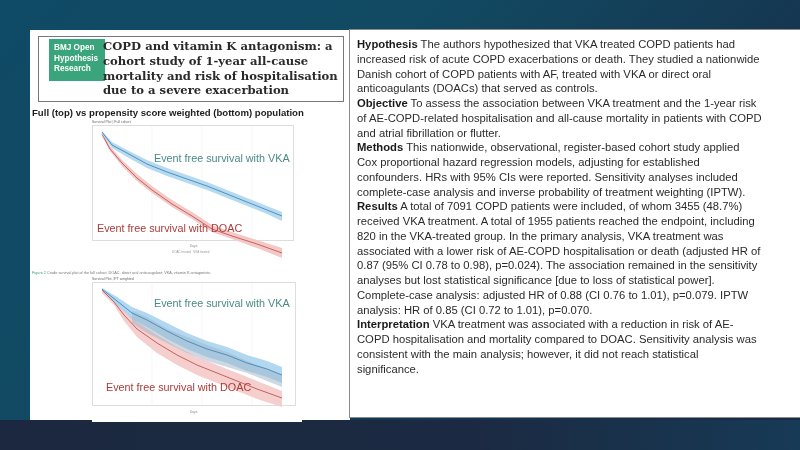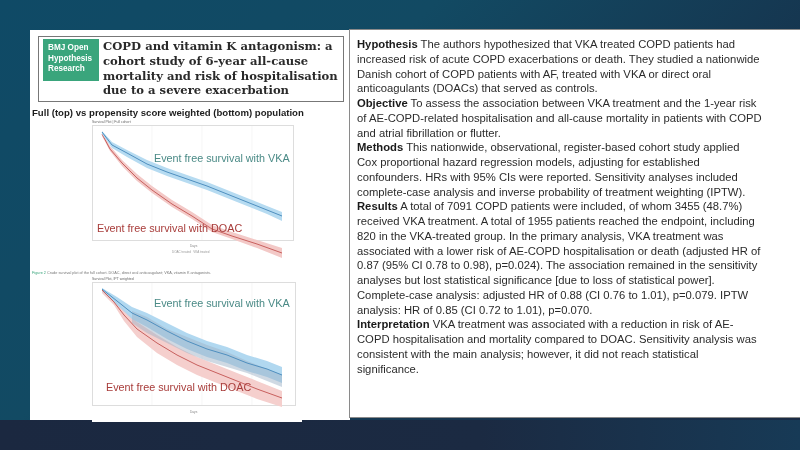--- a/index.html
+++ b/index.html
@@ -18,21 +18,21 @@
   }
   .right-card {
     position: absolute; left: 349px; top: 29px; width: 492px; height: 389px;
     background: #ffffff; border: 1px solid #8a8a8a; box-sizing: border-box;
   }
   .title-box {
     position: absolute; left: 8px; top: 6px; width: 306px; height: 66px;
     border: 1px solid #777; box-sizing: border-box; background: #fff;
   }
   .bmj-badge {
-    position: absolute; left: 4px; top: 2px; width: 56px; height: 42px;
+    position: absolute; left: 10px; top: 2px; width: 56px; height: 42px;
     background: #3aa57c; color: #fff; font-size: 8.2px; line-height: 10.5px;
     padding: 4px 0 0 5px; box-sizing: border-box; font-weight: bold;
   }
   .paper-title {
     position: absolute; left: 64px; top: 2px; width: 244px;
     font-family: "DejaVu Serif", serif; font-weight: bold; font-size: 11.6px;
     line-height: 14.8px; color: #2a2a2a;
   }
   .fig-subtitle {
     position: absolute; left: 2px; top: 77px; width: 280px;
@@ -71,21 +71,21 @@
 
 <div class="slide-bg-bottom"></div>
 
 <div class="left-card">
   <div class="title-box">
     <div class="bmj-badge">
       <div>BMJ Open</div>
       <div>Hypothesis</div>
       <div>Research</div>
     </div>
-    <div class="paper-title">COPD and vitamin K antagonism: a cohort study of 6-year all-cause mortality and risk of hospitalisation due to a severe exacerbation</div>
+    <div class="paper-title">COPD and vitamin K antagonism: a cohort study of 1-year all-cause mortality and risk of hospitalisation due to a severe exacerbation</div>
   </div>
 
   <div class="fig-subtitle">Full (top) vs propensity score weighted (bottom) population</div>
 
   <div class="plot" style="left:62px; top:90px; width:210px; height:150px;">
     <div class="plot-small-title" style="left:0; top:0;">Survival Plot | Full cohort</div>
     <div class="plot-frame" style="left:0; top:5px; width:202px; height:116px;"></div>
     <svg width="210" height="150">
       <line x1="60" y1="6" x2="60" y2="120" stroke="#f0f0f0" stroke-width="0.6"></line>
       <line x1="110" y1="6" x2="110" y2="120" stroke="#f0f0f0" stroke-width="0.6"></line>

